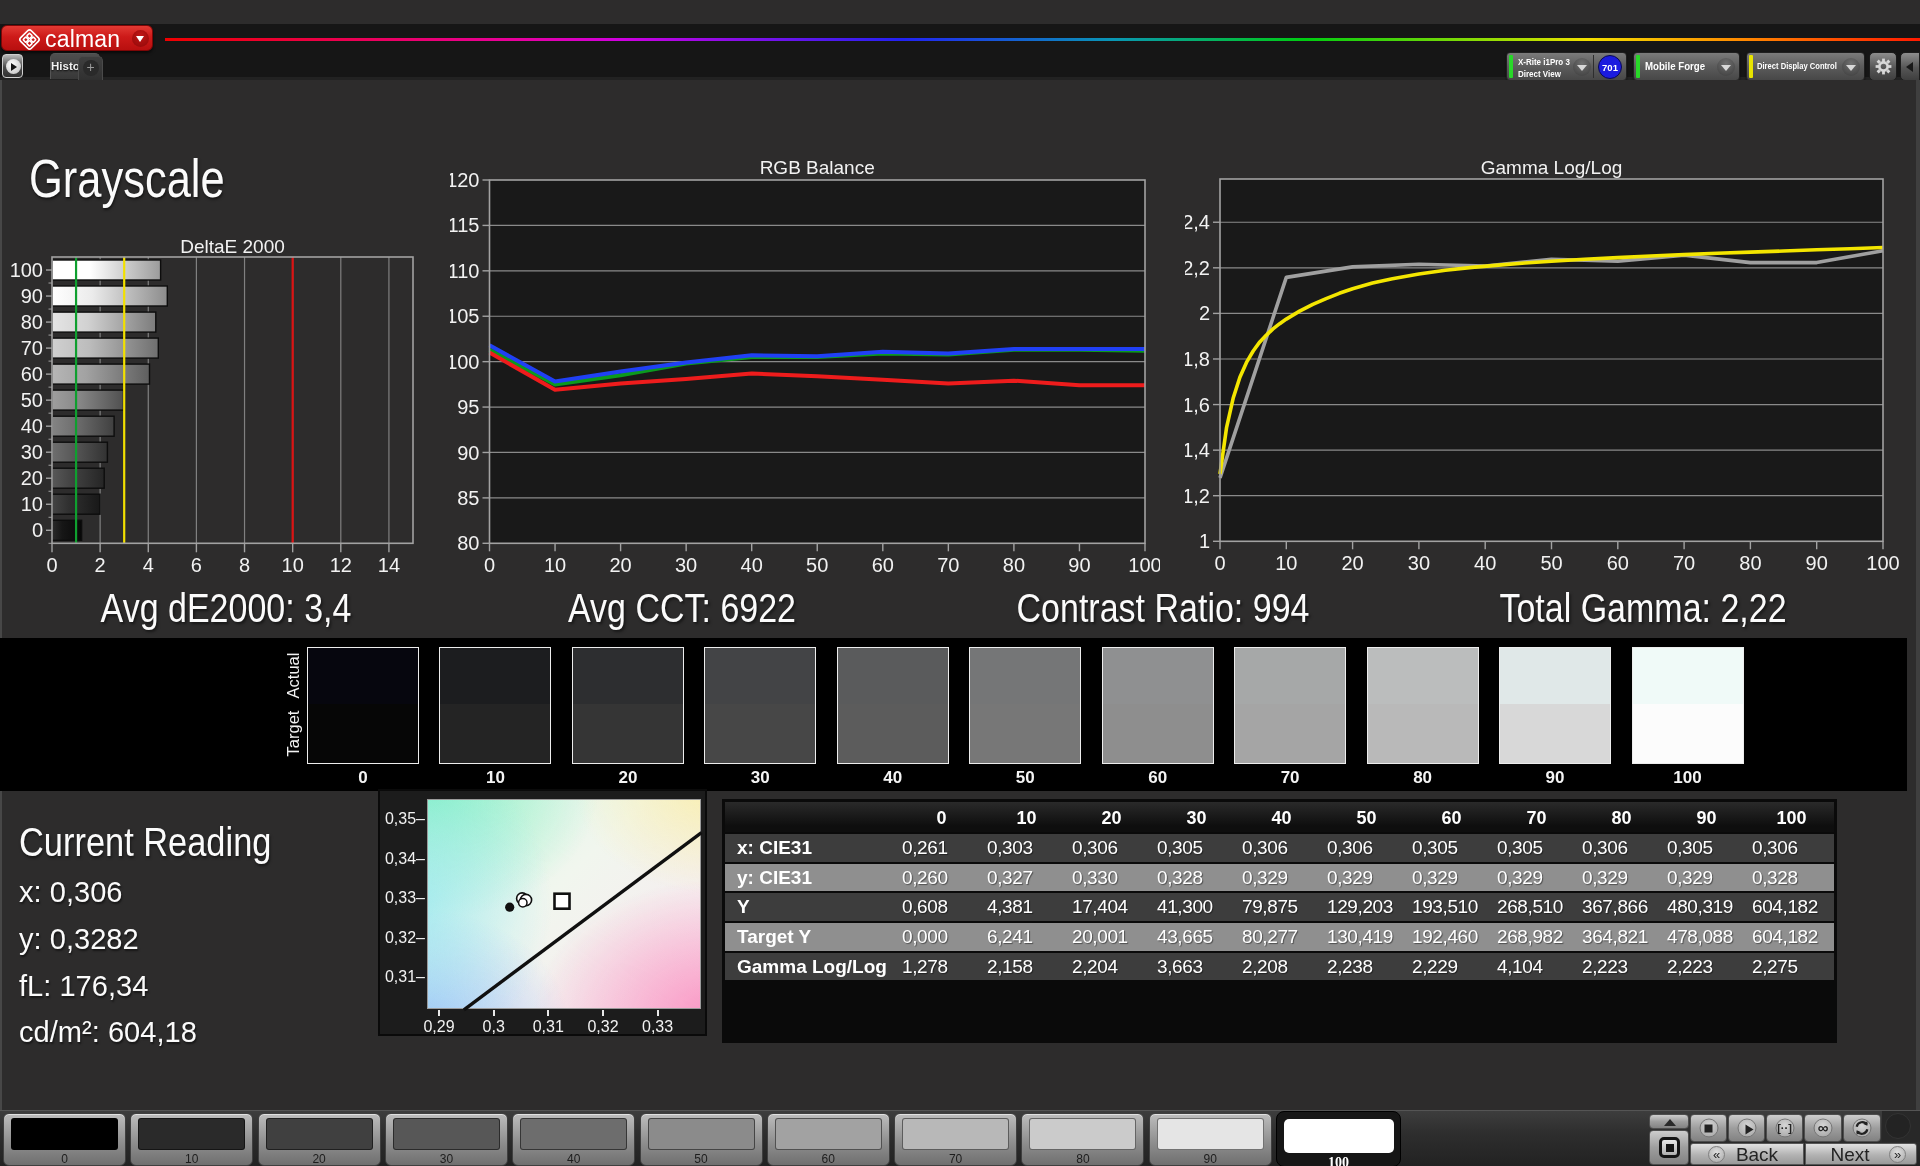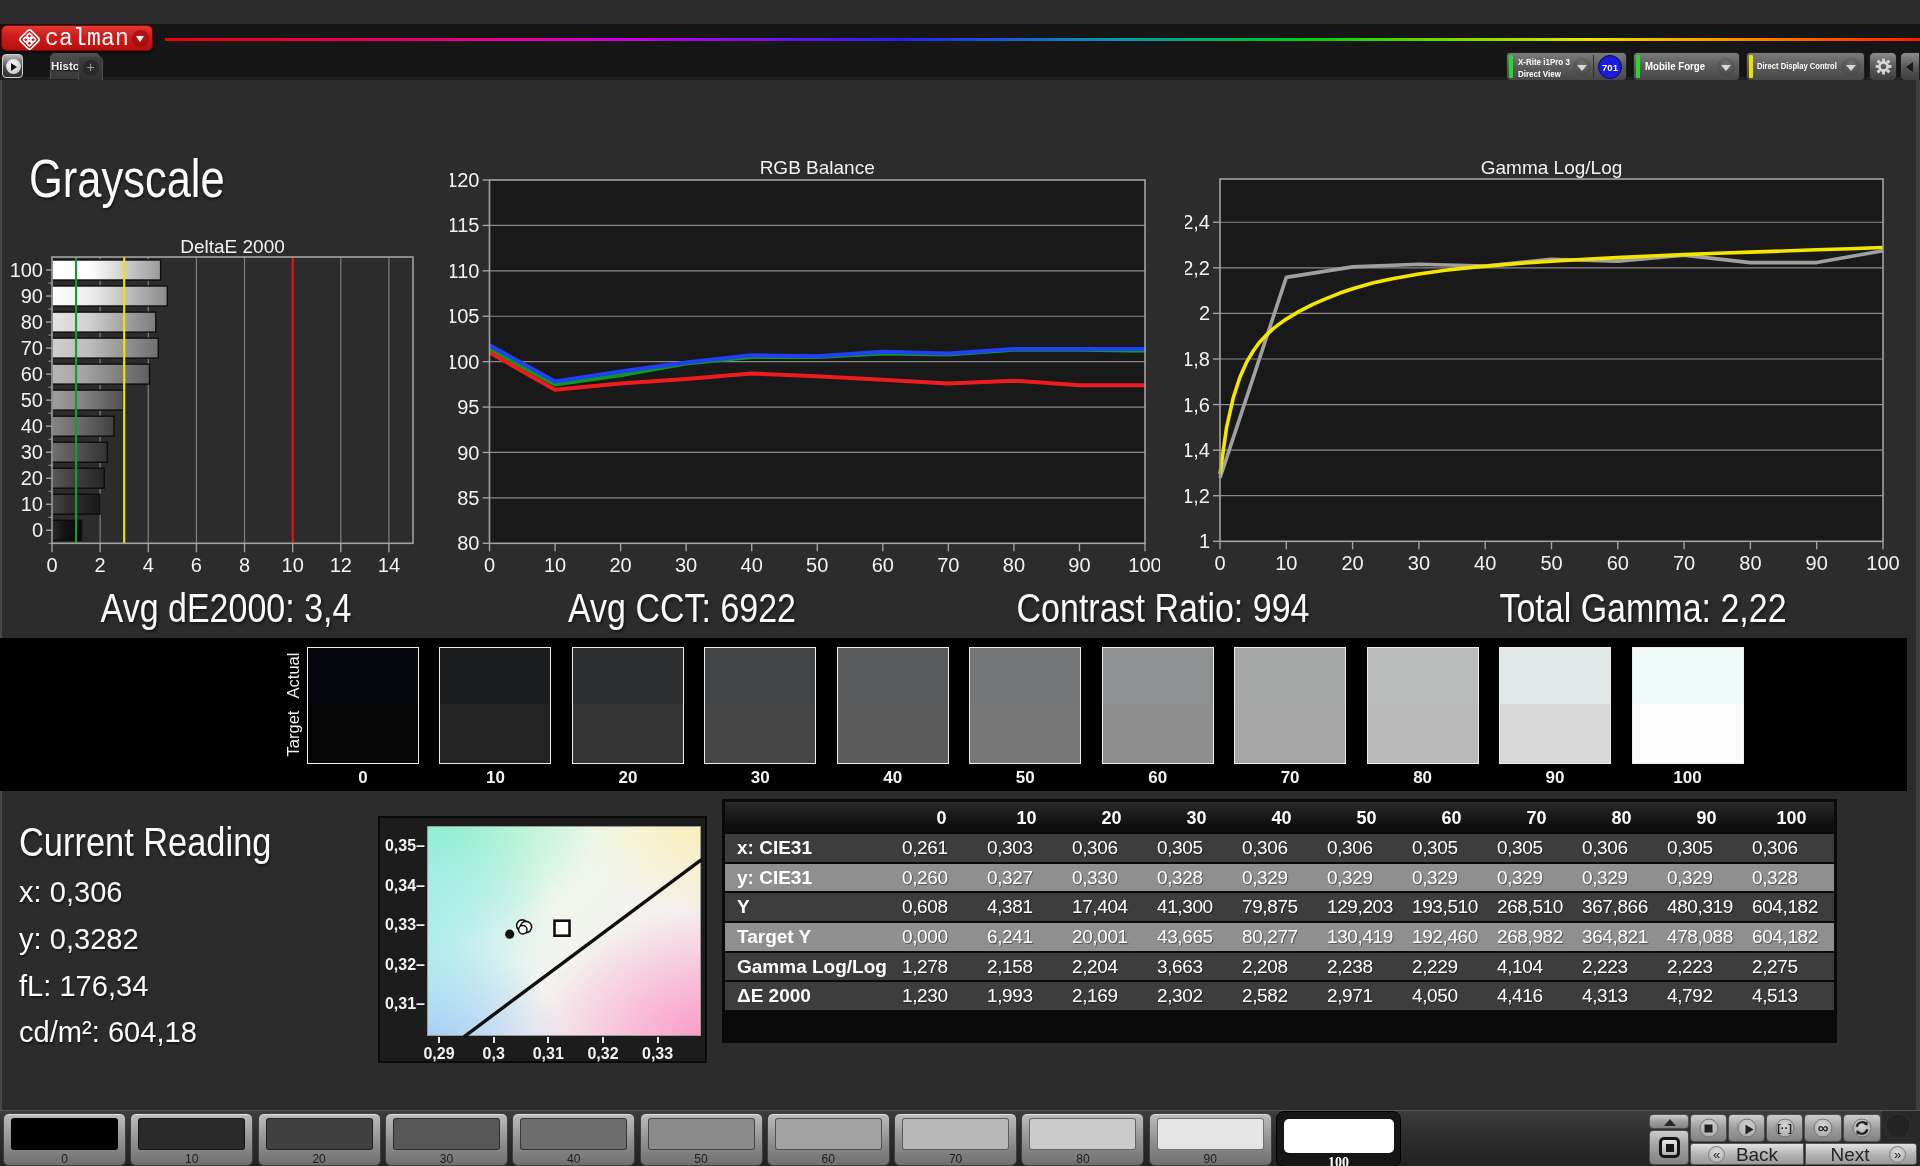--- a/index.html
+++ b/index.html
@@ -13,21 +13,21 @@
 #title-ic {position:absolute; left:8px; top:4px;}
 #title-tx {position:absolute; left:27px; top:5px; font-size:11.5px; color:#191919; letter-spacing:-0.1px;}
 .winbtn {position:absolute; top:0; width:34px; height:24px; text-align:center;
   color:#222; font-size:14px; line-height:23px;}
 
 
 #appbar {position:absolute; left:0; top:24px; width:100%; height:56px; background:#161616;}
 #tabstrip {position:absolute; left:0; top:53px; width:100%; height:27px; background:#222222;}
 #calbtn {position:absolute; left:1px; top:1px; width:152px; height:26px;
   background:linear-gradient(180deg,#e23a34 0%,#cd1a19 45%,#b80f0f 100%);
-  border:1px solid #7e0606; border-radius:6px; box-shadow:0 2px 3px rgba(0,0,0,.6);font-family:Liberation Mono, monospace;}
+  border:1px solid #7e0606; border-radius:6px; box-shadow:0 2px 3px rgba(0,0,0,.6);}
 #calbtn .ctext {position:absolute; left:43px; top:0px; color:#fff; font-size:23px; letter-spacing:0.2px;}
 #calbtn .carr {position:absolute; left:130px; top:4px; width:17px; height:17px; border-radius:50%;
   background:radial-gradient(circle at 50% 35%, #c21616, #8f0808); text-align:center;}
 #calbtn .carr:after {content:""; position:absolute; left:4px; top:6px; border-left:4.5px solid transparent;
   border-right:4.5px solid transparent; border-top:6px solid #fff;}
 #rainbow {position:absolute; left:165px; top:13.5px; width:1755px; height:3px;
   background:linear-gradient(90deg,#ef0000 0%,#e8009d 20%,#cf00e0 26%,#2222f2 42%,#0996b4 54%,#00cc11 65%,#b7e000 78%,#f2e000 81%,#ff8800 90%,#ff1a00 100%);}
 .tab-play {position:absolute; left:2px; top:30px; width:21px; height:24px; border-radius:4px;
   background:linear-gradient(180deg,#b9b9b9,#4a4a4a 55%,#303030); border:1px solid #cfcfcf;}
 .tab-play .circ {position:absolute; left:2.5px; top:4px; width:15px; height:15px; border-radius:50%;
@@ -69,21 +69,21 @@
 .swt {width:100%; height:51.5%;}
 .swlab {position:absolute; top:130px; width:112px; text-align:center; color:#f4f4f4; font-size:17px; font-weight:bold;}
 .swrot {position:absolute; color:#f2f2f2; font-size:16.5px; transform:rotate(-90deg);
   transform-origin:center; width:70px; text-align:center;}
 
 
 #cr-h {position:absolute; left:19px; top:820px; font-size:40px; color:#fbfbfb; text-shadow:1px 2px 3px rgba(0,0,0,.5); transform:scaleX(.86); transform-origin:0 50%;}
 .crline {position:absolute; left:19px; color:#fbfbfb; font-size:30px; text-shadow:1px 2px 2px rgba(0,0,0,.5); transform:scaleX(.97); transform-origin:0 50%;}
 
 
-#cie {position:absolute; left:378px; top:816px; width:329px; height:247px; background:#1c1c1c; border:2px solid #0a0a0a;font-weight:bold;}
+#cie {position:absolute; left:378px; top:789px; width:329px; height:247px; background:#1c1c1c; border:2px solid #0a0a0a;}
 #cieplot {position:absolute; left:47.4px; top:8px; width:274.1px; height:210.4px;
   border:1px solid #9a9a9a;
   background:
    radial-gradient(95% 95% at 105% 105%, rgba(250,140,190,0.9), rgba(250,140,190,0) 70%),
    radial-gradient(80% 120% at -4% 50%, rgba(150,232,242,0.75), rgba(150,232,242,0) 62%),
    radial-gradient(95% 95% at 0% -5%, rgba(120,240,190,0.85), rgba(120,240,190,0) 66%),
    radial-gradient(90% 90% at -4% 108%, rgba(150,185,250,0.9), rgba(150,185,250,0) 62%),
    radial-gradient(80% 80% at 105% -6%, rgba(250,238,170,0.9), rgba(248,225,150,0) 64%),
    linear-gradient(135deg, #d8f5e4 0%, #f1f6ee 45%, #f8e8f0 100%);}
 .cieyl {position:absolute; left:3px; width:42px; text-align:right; color:#f2f2f2; font-size:16px;}
@@ -610,34 +610,20 @@
         <div class="tvc">2,204</div>
         <div class="tvc">3,663</div>
         <div class="tvc">2,208</div>
         <div class="tvc">2,238</div>
         <div class="tvc">2,229</div>
         <div class="tvc">4,104</div>
         <div class="tvc">2,223</div>
         <div class="tvc">2,223</div>
         <div class="tvc">2,275</div>
       </div>
-      <div class="trow d">
-        <div class="tlabel">ΔE 2000</div>
-        <div class="tvc">1,230</div>
-        <div class="tvc">1,993</div>
-        <div class="tvc">2,169</div>
-        <div class="tvc">2,302</div>
-        <div class="tvc">2,582</div>
-        <div class="tvc">2,971</div>
-        <div class="tvc">4,050</div>
-        <div class="tvc">4,416</div>
-        <div class="tvc">4,313</div>
-        <div class="tvc">4,792</div>
-        <div class="tvc">4,513</div>
-      </div>
     </div>
 
 <div id="botbar">
   <div class="bbtn" style="left:3.0px">
         <div class="bsw" style="background:#000000"></div>
         <div class="blab">0</div>
       </div>
       <div class="bbtn" style="left:130.3px">
         <div class="bsw" style="background:#2a2a2a"></div>
         <div class="blab">10</div>

